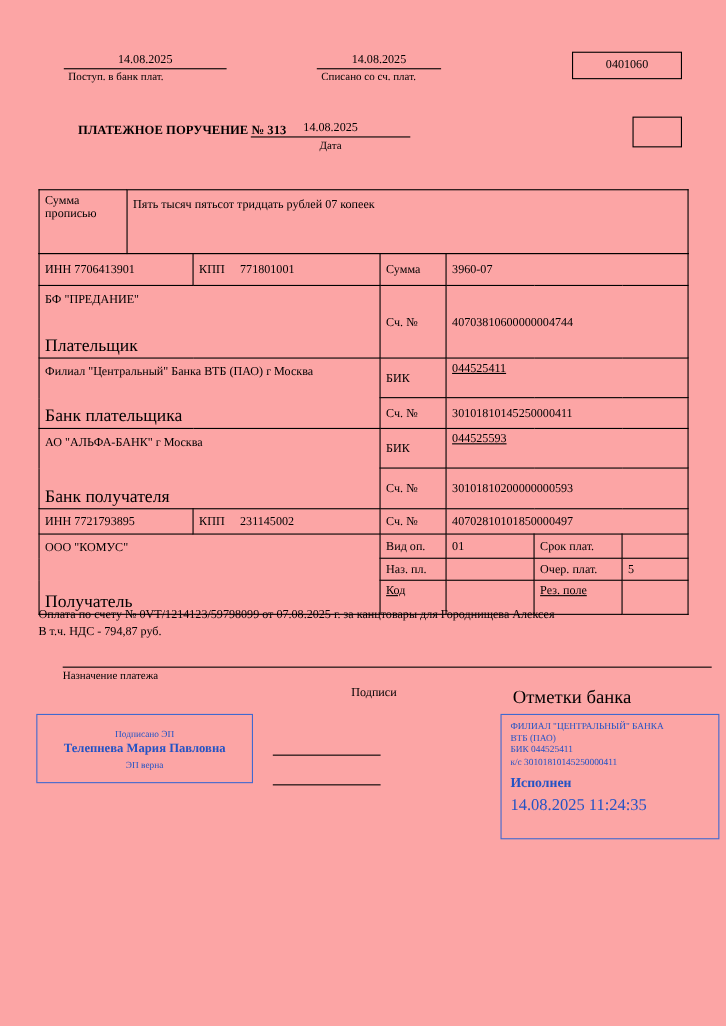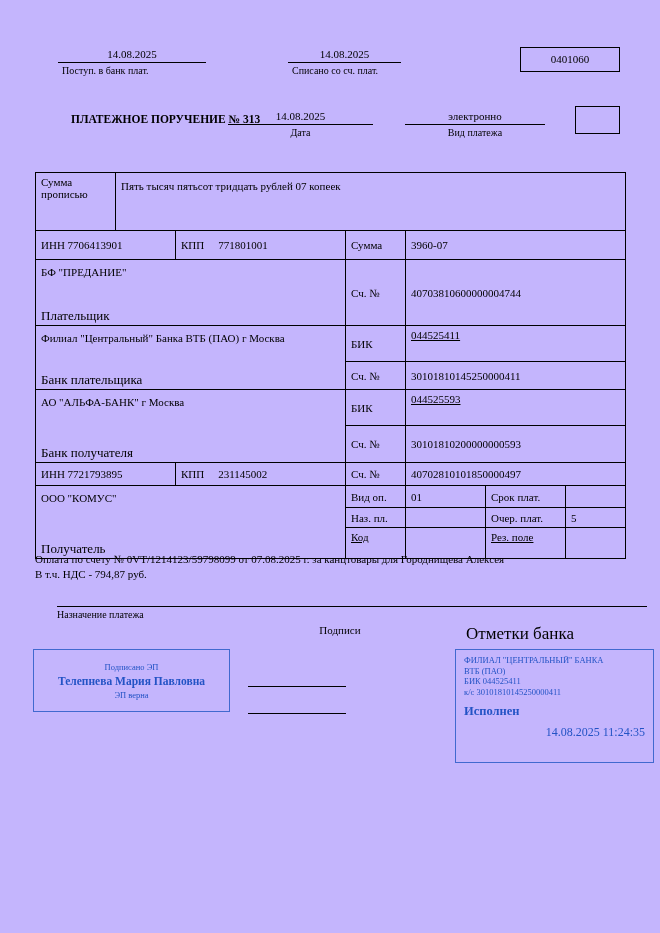--- a/index.html
+++ b/index.html
@@ -1,52 +1,52 @@
 <!DOCTYPE html>
 <html><head>
 <meta charset="utf-8">
 <style>
   * { margin: 0; padding: 0; box-sizing: border-box; }
   html, body { background: #e8e8e8; }
   body { font-family: "Liberation Serif", "DejaVu Serif", serif; }
   .page {
     position: relative; width: 660px; height: 933px;
-    background: #c4b5fd; color: #000; font-size: 11px; overflow: hidden;
+    background: #fca5a5; color: #000; font-size: 11px; overflow: hidden;
     margin: 0 auto;
   }
   .abs { position: absolute; }
   .uline { border-bottom: 1px solid #000; text-align: center; padding-bottom: 2px; }
   .flabel { font-size: 10px; padding-top: 2px; }
   .flabel.left { text-align: left; padding-left: 4px; }
   .flabel.center { text-align: center; }
   .codebox { border: 1px solid #000; text-align: center; font-size: 11px; }
 
   table { border-collapse: collapse; table-layout: fixed; }
   td { border: 1px solid #000; font-size: 11px; padding: 1px 5px; vertical-align: middle; overflow: hidden; }
   td.rel { position: relative; vertical-align: top; padding-top: 6px; }
-  .cap-bottom { position: absolute; bottom: 1px; left: 5px; font-size: 13px; white-space: nowrap; }
+  .cap-bottom { position: absolute; bottom: 1px; left: 5px; font-size: 16px; white-space: nowrap; }
   .aw-label { vertical-align: top; padding-top: 3px; font-size: 11px; }
   .aw-value { vertical-align: top; padding-top: 7px; }
   .topv { vertical-align: top; padding-top: 3px; text-decoration: underline; }
 
   .doc-title { font-weight: bold; font-size: 11.5px; margin-left: 36px; }
 
   .purpose-line { line-height: 15px; }
   .section-rule { border-top: 1px solid #000; }
 
   .stamp { border: 1px solid #4169cf; color: #2353c5; }
   .ep-stamp {
     display: flex; flex-direction: column; align-items: center; justify-content: center;
     gap: 3px; text-align: center;
   }
   .ep-small { font-size: 8.5px; }
   .ep-name { font-size: 11.5px; font-weight: bold; }
   .bank-stamp { padding: 5px 8px; font-size: 8.5px; line-height: 10.5px; }
   .bank-status { font-weight: bold; font-size: 12.5px; margin-top: 7px; line-height: 15px; }
-  .bank-dt { font-size: 12px; margin-top: 7px; line-height: 13px; text-align: right; }
+  .bank-dt { font-size: 15px; margin-top: 7px; line-height: 13px; }
 
   .sigline { border-top: 1px solid #000; }
   .kpp-gap { display: inline-block; width: 14px; }
 </style>
 </head>
 <body>
 
 <div class="page">
 
   <div class="abs" style="left:58px; top:48px; width:148px;">
@@ -61,24 +61,20 @@
 
   <div class="abs codebox" style="left:520px; top:47px; width:100px; height:25px; line-height:23px;">0401060</div>
 
   <div class="abs doc-title" style="left:35px; top:113px;">ПЛАТЕЖНОЕ ПОРУЧЕНИЕ № 313</div>
 
   <div class="abs" style="left:228px; top:110px; width:145px;">
     <div class="uline">14.08.2025</div>
     <div class="flabel center">Дата</div>
   </div>
 
-  <div class="abs" style="left:405px; top:110px; width:140px;">
-    <div class="uline">электронно</div>
-    <div class="flabel center">Вид платежа</div>
-  </div>
 
   <div class="abs codebox" style="left:575px; top:106px; width:45px; height:28px;"></div>
 
   <div class="abs" style="left:35px; top:172px; width:590px;">
 
     <table style="width:590px;">
       <tbody>
           <tr style="height:58px;">
         <td class="aw-label" style="width:80px;">Сумма прописью</td>
         <td class="aw-value" style="width:510px;">Пять тысяч пятьсот тридцать рублей 07 копеек</td>

